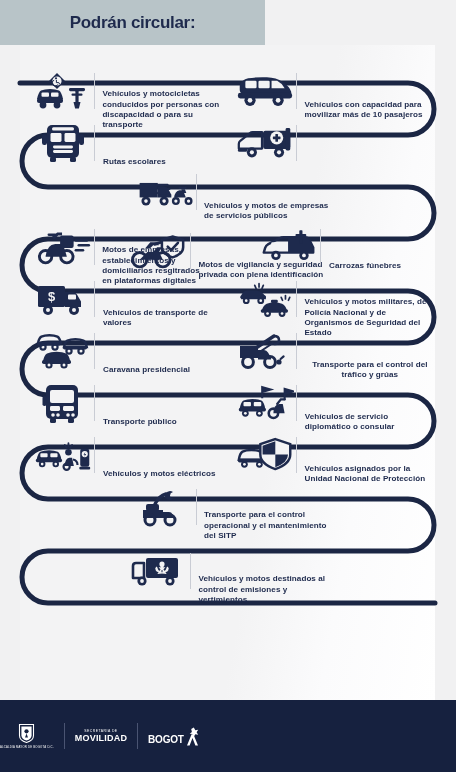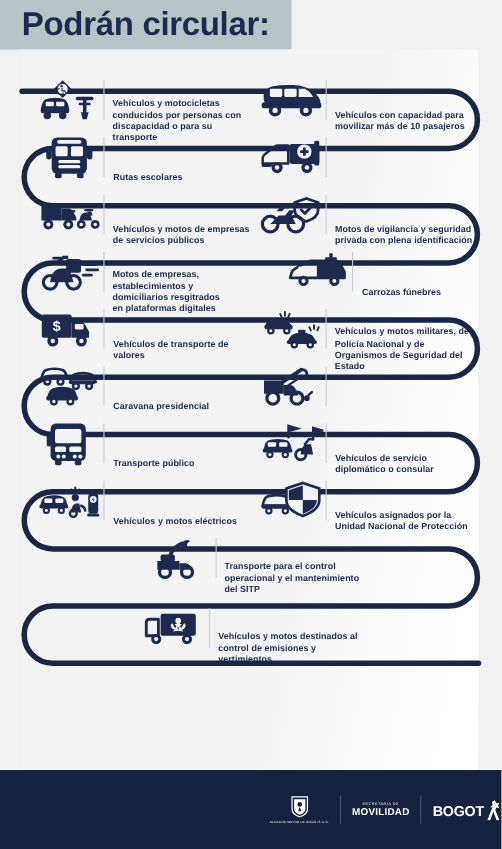--- a/index.html
+++ b/index.html
@@ -18,21 +18,21 @@
   
   #header-band {
     position: absolute; left: 0; top: 0;
     width: 265px; height: 45px;
     background: #b8c4c8;
   }
   #page-title {
     position: absolute; left: 0; top: 0;
     width: 265px; height: 45px;
     display: flex; align-items: center; justify-content: center;
-    font-size: 30px; font-weight: bold;
+    font-size: 17px; font-weight: bold;
     color: #1e2a4d;
     letter-spacing: -0.3px;
     white-space: nowrap;
   }
 
   
   #card {
     position: absolute; left: 20px; top: 45px;
     width: 415px; height: 660px;
     background: linear-gradient(100deg,#f3f3f4 0%, #f3f3f4 60%, #fbfbfc 78%, #ffffff 100%);
@@ -88,21 +88,21 @@
   }
   #footer-bg {
     position: absolute; left: -40px; bottom: 0;
     width: 536px; height: 110px;
     background: #16213f;
     border-radius: 100% 100% 0 0 / 34px 34px 0 0;
   }
   #footer-inner {
     position: absolute; left: 0; bottom: 0;
     width: 456px; height: 72px;
-    display: flex; align-items: center; justify-content: flex-end;
+    display: flex; align-items: center; justify-content: flex-start;
     gap: 0px;
   }
   .logo-sep {
     width: 1px; height: 26px;
     background: #4a5472;
     margin: 0 10px;
   }
   .logo-shield { display: flex; flex-direction: column; align-items: center; }
   .logo-shield .shield-sub {
     font-size: 2.8px; color: #ffffff; line-height: 3.4px;
@@ -113,21 +113,21 @@
     font-size: 3.4px; color: #ffffff; letter-spacing: 0.5px; line-height: 4px;
   }
   .logo-mov .mov-main {
     font-size: 9px; color: #ffffff; font-weight: bold; letter-spacing: 0.2px; line-height: 10px;
   }
   .logo-bog {
     position: relative;
     display: flex; align-items: flex-end;
   }
   .logo-bog .bog-text {
-    font-size: 13px; color: #ffffff; font-weight: bold; letter-spacing: -0.2px;
+    font-size: 10px; color: #ffffff; font-weight: bold; letter-spacing: -0.2px;
   }
 </style>
 </head>
 <body>
 
 <div id="page">
 
   <div id="header-band"></div>
   <div id="page-title">Podrán circular:</div>
 
@@ -240,21 +240,21 @@
     <circle cx="17" cy="30" r="2.2" fill="#f3f3f4"></circle>
                 <circle cx="46" cy="30" r="2.2" fill="#f3f3f4"></circle>
     <rect x="2" y="26" width="10" height="3.4" rx="1.6"></rect>
     <rect x="53" y="4" width="5" height="24" rx="1.6"></rect>
   </g>
             </svg>
           </div>
           <div class="divider"></div>
         </div>
       </div>
-      <div class="row" style="top: 163px;">
+      <div class="row" style="top: 163px; flex-direction: column;">
         <div class="cell cell-a">
           <div class="icon-box">
             <svg width="64" height="40" viewBox="0 0 64 40">
               <g fill="#1e2a4d">
     <path d="M4 10 h20 v16 h-20 z"></path>
     <path d="M24 14 h7 q3 0 5 3.5 l3 5.5 v3 h-15 z"></path>
     <circle cx="11" cy="30" r="5"></circle>
                 <circle cx="31" cy="30" r="5"></circle>
     <circle cx="11" cy="30" r="2" fill="#f3f3f4"></circle>
                 <circle cx="31" cy="30" r="2" fill="#f3f3f4"></circle>
@@ -412,20 +412,21 @@
     <circle cx="34" cy="32" r="5.4" fill="none" stroke="#1e2a4d" stroke-width="3"></circle>
     <path d="M20 18 l18 -12" stroke="#1e2a4d" stroke-width="3.4" stroke-linecap="round"></path>
     <path d="M38 6 q5 0 5 4 q0 4 -4.4 4" fill="none" stroke="#1e2a4d" stroke-width="2.6" stroke-linecap="round"></path>
     <path d="M25 21 l12 -8" stroke="#1e2a4d" stroke-width="2" stroke-linecap="round"></path>
     <circle cx="43" cy="32" r="2.6"></circle>
     <path d="M44.6 29 l3 -2.6" stroke="#1e2a4d" stroke-width="2.2" stroke-linecap="round"></path>
   </g>
             </svg>
           </div>
           <div class="divider"></div>
+          <div class="label">Transporte para el control del tráfico y grúas</div>
         </div>
       </div>
       <div class="row" style="top: 371px;">
         <div class="cell cell-a">
           <div class="icon-box">
             <svg width="44" height="42" viewBox="0 0 44 42">
               <g fill="#1e2a4d">
     <rect x="5" y="3" width="32" height="34" rx="5"></rect>
     <rect x="1.5" y="14" width="4" height="10" rx="1.8"></rect>
     <rect x="9" y="8" width="24" height="13" rx="2" fill="#f3f3f4"></rect>

